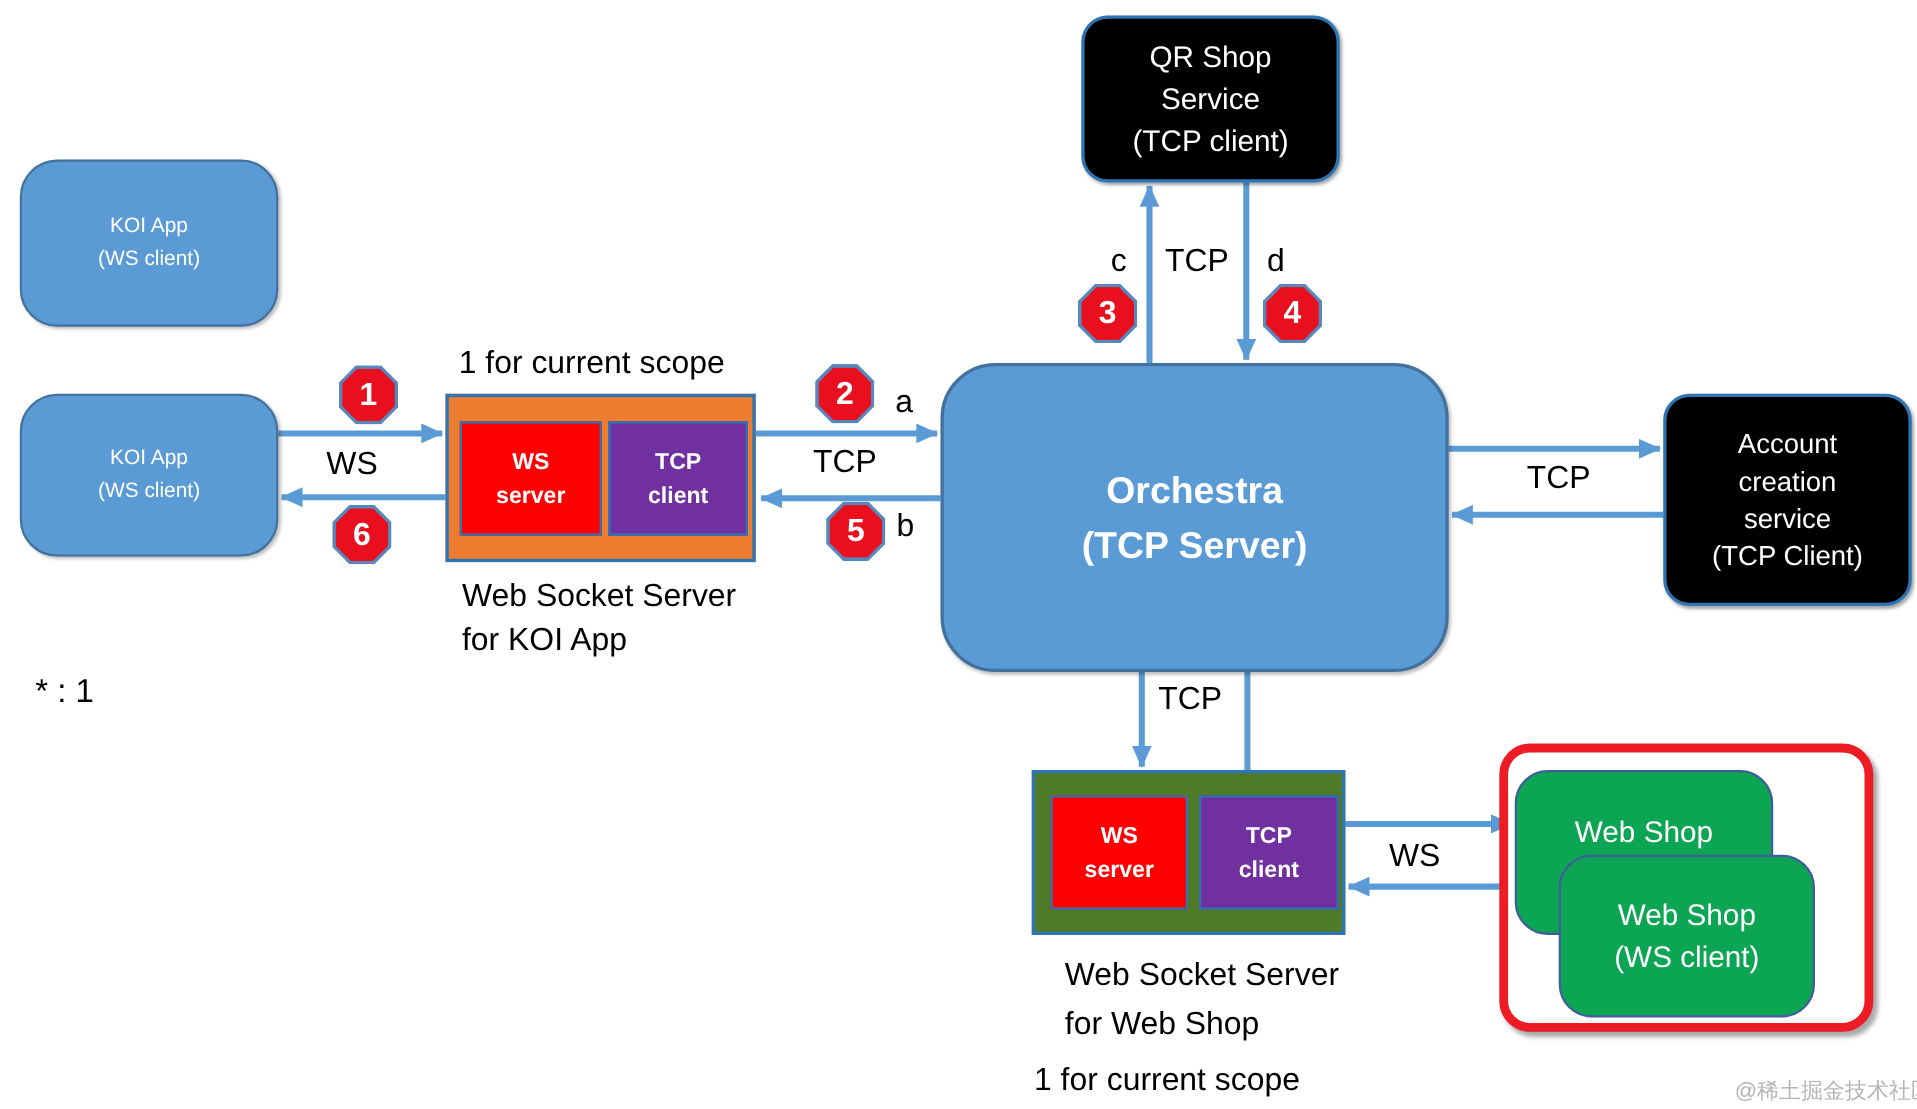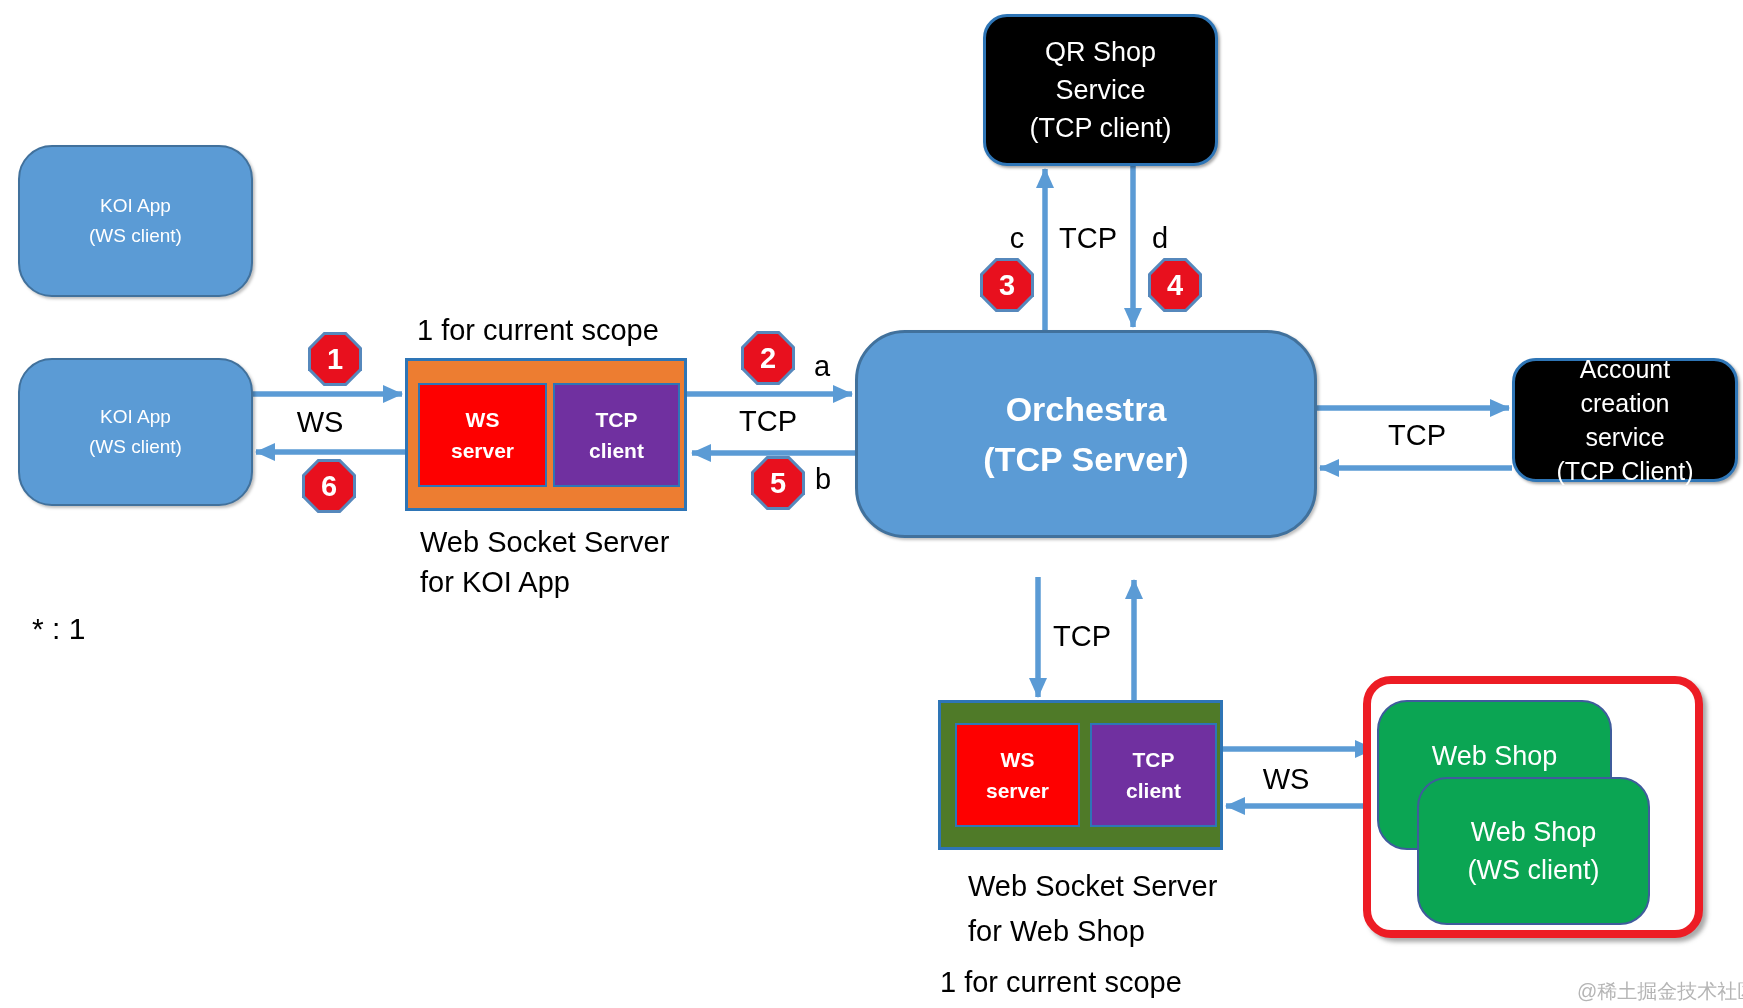--- a/index.html
+++ b/index.html
@@ -102,26 +102,26 @@
   </svg>
 
   <div class="node blue-node" style="left:18px; top:145px; width:235px; height:152px;">KOI App
 (WS client)</div>
   <div class="node blue-node" style="left:18px; top:358px; width:235px; height:148px;">KOI App
 (WS client)</div>
 
   <div class="node black-node qr" style="left:983px; top:14px; width:235px; height:152px;">QR Shop
 Service
 (TCP client)</div>
-  <div class="node black-node account" style="left:1512px; top:358px; width:226px; height:124px;">Account
+  <div class="node black-node account" style="left:1512px; top:358px; width:226px; height:193px;">Account
 creation
 service
 (TCP Client)</div>
 
-  <div class="node orchestra" style="left:855px; top:330px; width:462px; height:208px;">Orchestra
+  <div class="node orchestra" style="left:855px; top:330px; width:462px; height:281px;">Orchestra
 (TCP Server)</div>
 
   <div class="container-box orange" style="left:405px; top:358px; width:282px; height:153px;"></div>
   <div class="inner ired" style="left:418px; top:383px; width:129px; height:104px;">WS
 server</div>
   <div class="inner ipurple" style="left:553px; top:383px; width:127px; height:104px;">TCP
 client</div>
 
   <div class="container-box dgreen" style="left:938px; top:700px; width:285px; height:150px;"></div>
   <div class="inner ired" style="left:955px; top:723px; width:125px; height:104px;">WS

